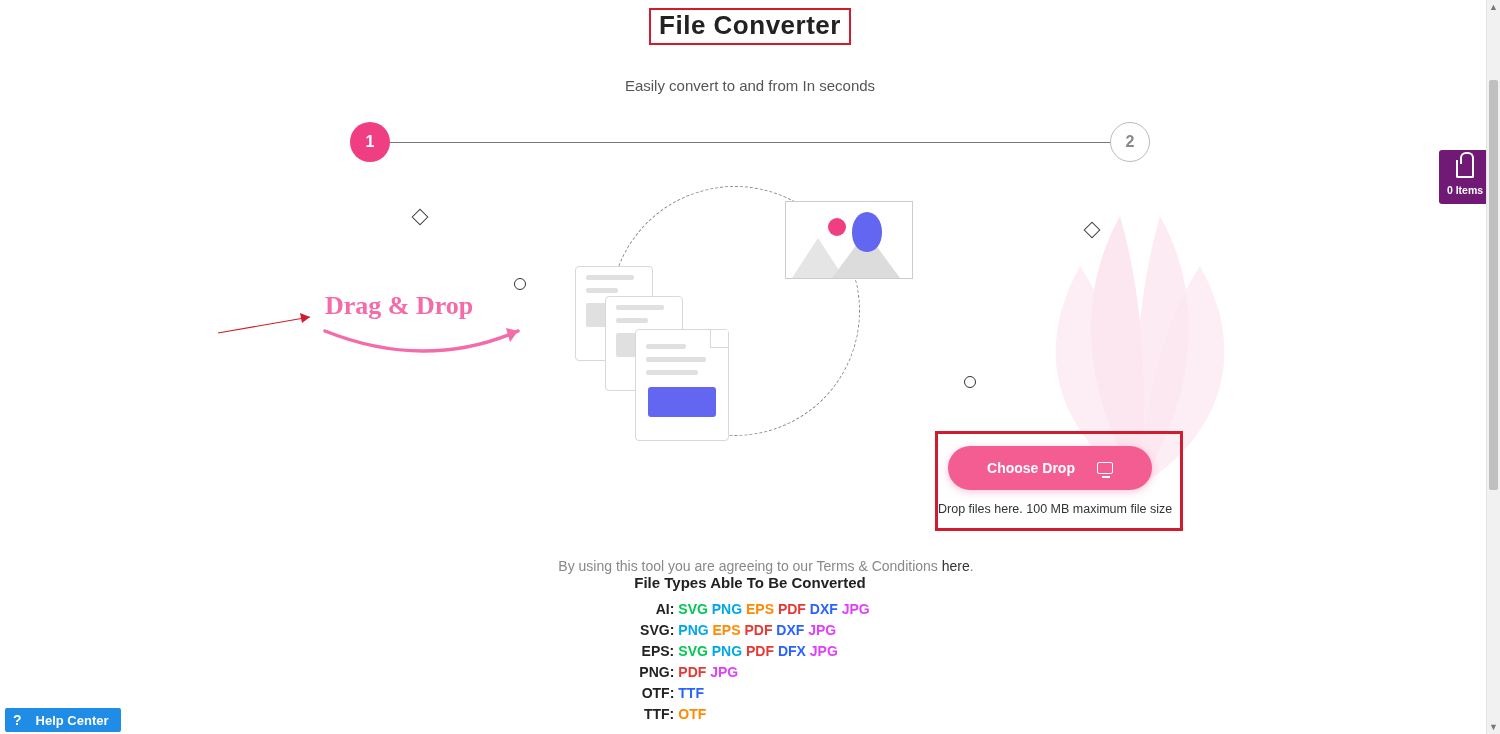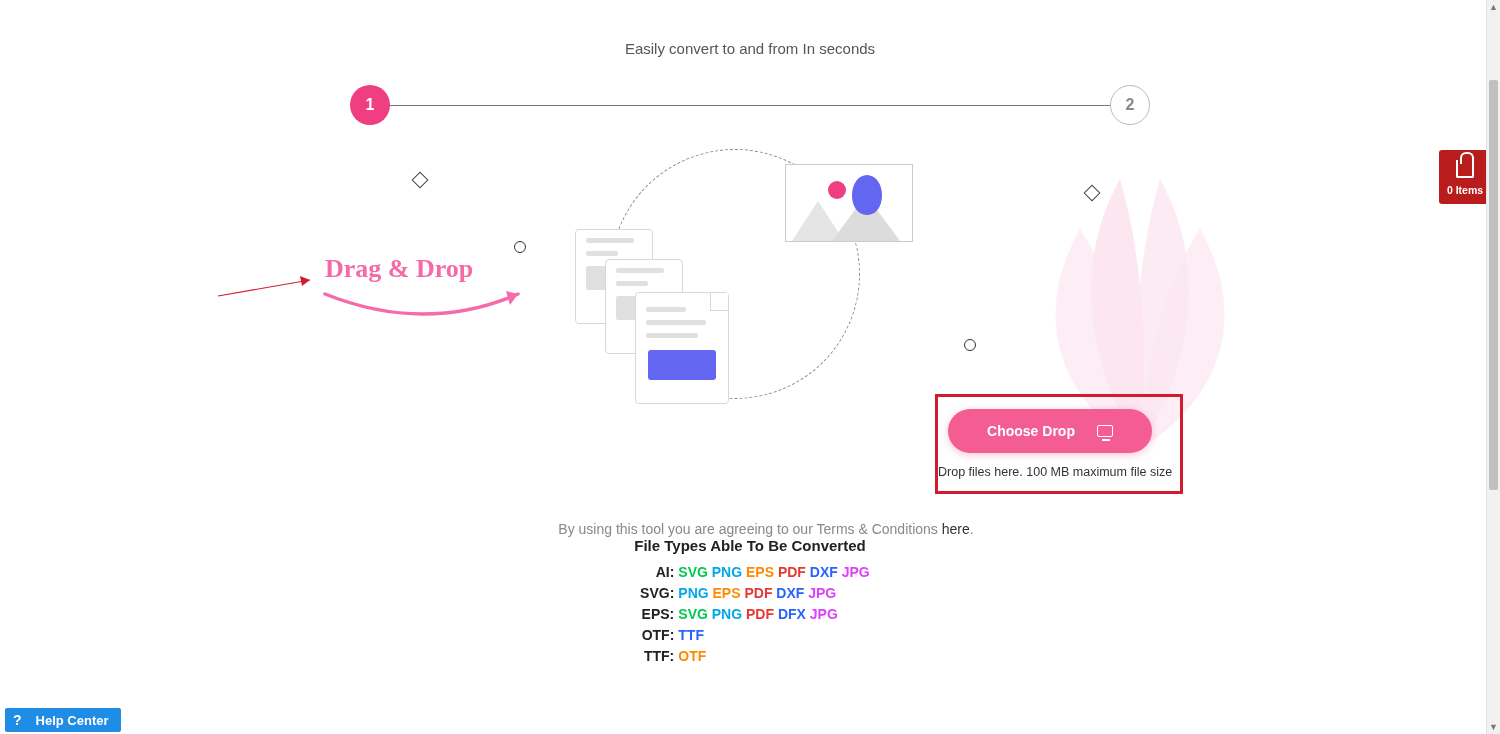--- a/index.html
+++ b/index.html
@@ -181,40 +181,43 @@
     position:absolute; left:5px; bottom:2px;
     background:#1f8ce6; color:#fff;
     font-size:13px; font-weight:600;
     padding:4px 12px 4px 8px; border-radius:2px;
     display:flex; align-items:center; gap:14px;
     cursor:pointer;
   }
   .help-q { font-weight:800; font-size:14px; }
   .cart-tab {
     position:absolute; right:9px; top:150px;
-    background:#b91c1c; color:#fff;
+    background:#701a75; color:#fff;
     width:52px; padding:10px 0 8px 0;
     text-align:center; border-radius:3px 0 0 3px;
     cursor:pointer;
   }
   .cart-tab .bag { width:18px;height:18px;border:2px solid #fff;border-top:none;border-radius:0 0 2px 2px;margin:0 auto;position:relative;}
   .cart-tab .bag::before{content:"";position:absolute;top:-8px;left:2px;width:10px;height:10px;border:2px solid #fff;border-bottom:none;border-radius:6px 6px 0 0;}
   .cart-tab .txt { font-size:10.5px;font-weight:700;margin-top:6px;}
   .scrollbar {
     position:absolute; right:0; top:0; bottom:0; width:14px;
     background:#f1f1f1; border-left:1px solid #e4e4e4;
   }
   .scrollbar .thumb { position:absolute; left:2px; right:2px; top:80px; height:410px; background:#c0c0c0; border-radius:2px;}
   .scrollbar .arr { position:absolute;left:0;right:0;height:14px;display:flex;align-items:center;justify-content:center;color:#777;font-size:9px;}
   .scrollbar .up{top:0;} .scrollbar .dn{bottom:0;}
 </style>
 </head>
 <body>
 
 <div class="page">
+  <div class="title-wrap">
+    <div class="title">File Converter</div>
+  </div>
   <div class="subtitle">Easily convert to and from In seconds</div>
 
   <div class="stepper">
     <div class="stepper-line"></div>
     <div class="step-circle step-1">1</div>
     <div class="step-circle step-2">2</div>
   </div>
 
   <div class="drop-area">
     <svg class="feathers" viewBox="0 0 220 280">
@@ -295,20 +298,24 @@
       </div>
       <div class="row">
         <span class="src">SVG:</span>
         <span class="tgt"><span class="c-png">PNG</span> <span class="c-eps">EPS</span> <span class="c-pdf">PDF</span> <span class="c-dxf">DXF</span> <span class="c-jpg">JPG</span></span>
       </div>
       <div class="row">
         <span class="src">EPS:</span>
         <span class="tgt"><span class="c-svg">SVG</span> <span class="c-png">PNG</span> <span class="c-pdf">PDF</span> <span class="c-dfx">DFX</span> <span class="c-jpg">JPG</span></span>
       </div>
       <div class="row">
+        <span class="src">PNG:</span>
+        <span class="tgt"><span class="c-pdf">PDF</span> <span class="c-jpg">JPG</span></span>
+      </div>
+      <div class="row">
         <span class="src">OTF:</span>
         <span class="tgt"><span class="c-ttf">TTF</span></span>
       </div>
       <div class="row">
         <span class="src">TTF:</span>
         <span class="tgt"><span class="c-otf">OTF</span></span>
       </div>
     </div>
 
   <div class="help-btn">

